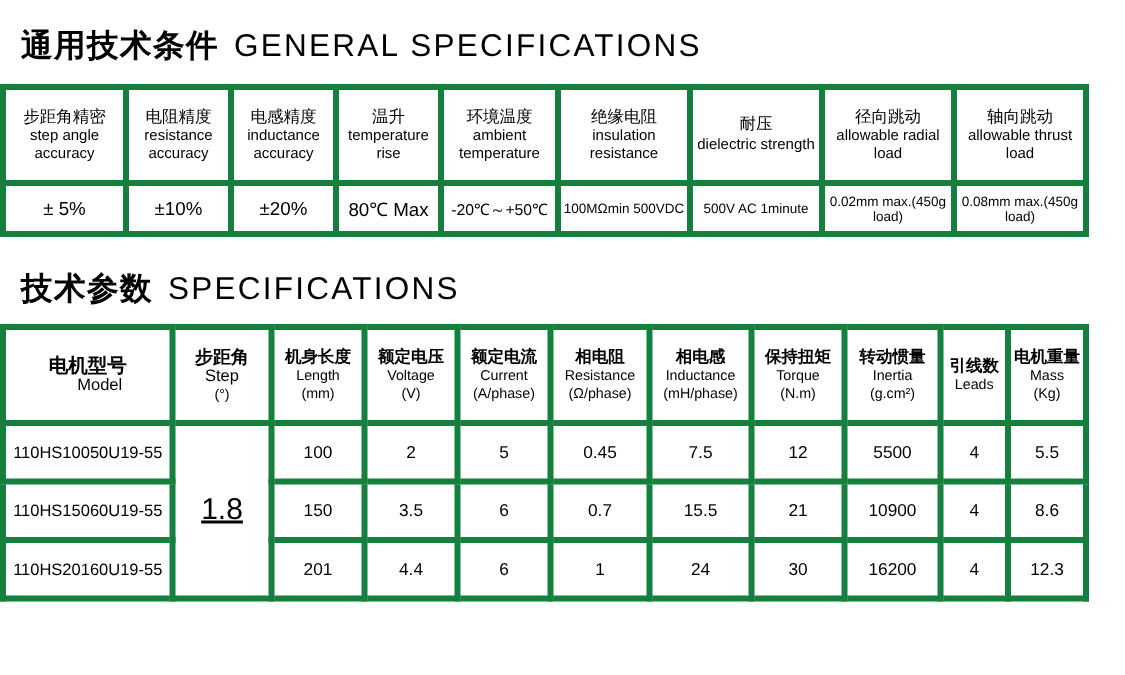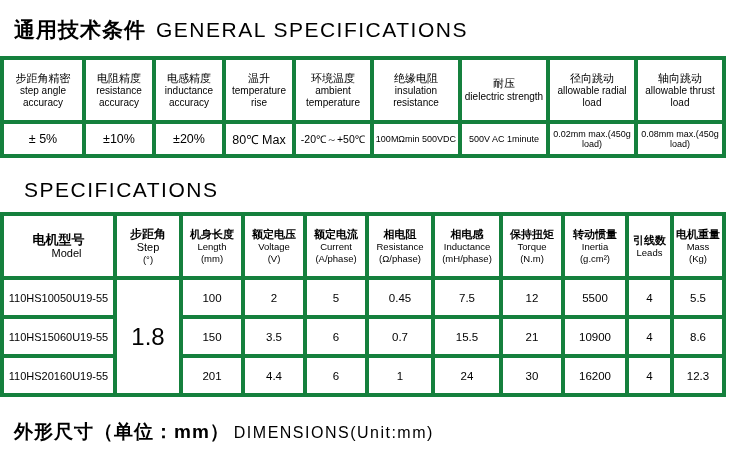--- a/index.html
+++ b/index.html
@@ -119,22 +119,23 @@
   #spec-table thead td.step .cn { font-size: 12px; text-align: center; }
   #spec-table thead td.step .en { font-size: 11px; }
   #spec-table tbody td {
     height: 31px;
     font-size: 11.5px;
   }
   #spec-table tbody td.model-cell {
     font-size: 11px;
   }
   #spec-table td.step-cell {
-    font-size: 24px;
+    font-size: 20px;
     font-weight: normal;
+    text-decoration: underline;
   }
 </style>
 </head>
 <body>
 
 <div class="page">
 
   <div class="heading" id="heading-general">
     <span class="cn">通用技术条件</span>
     <span class="en">GENERAL  SPECIFICATIONS</span>
@@ -199,20 +200,21 @@
       <td class="mid">-20℃～+50℃</td>
       <td class="small">100MΩmin 500VDC</td>
       <td class="small">500V AC 1minute</td>
       <td class="small">0.02mm max.(450g load)</td>
       <td class="small">0.08mm max.(450g load)</td>
     </tr>
   </tbody>
     </table>
 
   <div class="heading" id="heading-spec">
+    <span class="cn">技术参数</span>
     <span class="en">SPECIFICATIONS</span>
   </div>
 
   <table id="spec-table">
     <colgroup>
       <col style="width:113px">
       <col style="width:66px">
       <col style="width:62px">
       <col style="width:62px">
       <col style="width:62px">
@@ -314,18 +316,14 @@
         <td>1</td>
         <td>24</td>
         <td>30</td>
         <td>16200</td>
         <td>4</td>
         <td>12.3</td>
       </tr>
     </tbody>
   </table>
 
-  <div class="heading" id="heading-dim">
-    <span class="cn">外形尺寸（单位：mm）</span>
-    <span class="en">DIMENSIONS(Unit:mm)</span>
-  </div>
 
 </div>
 
 </body></html>

